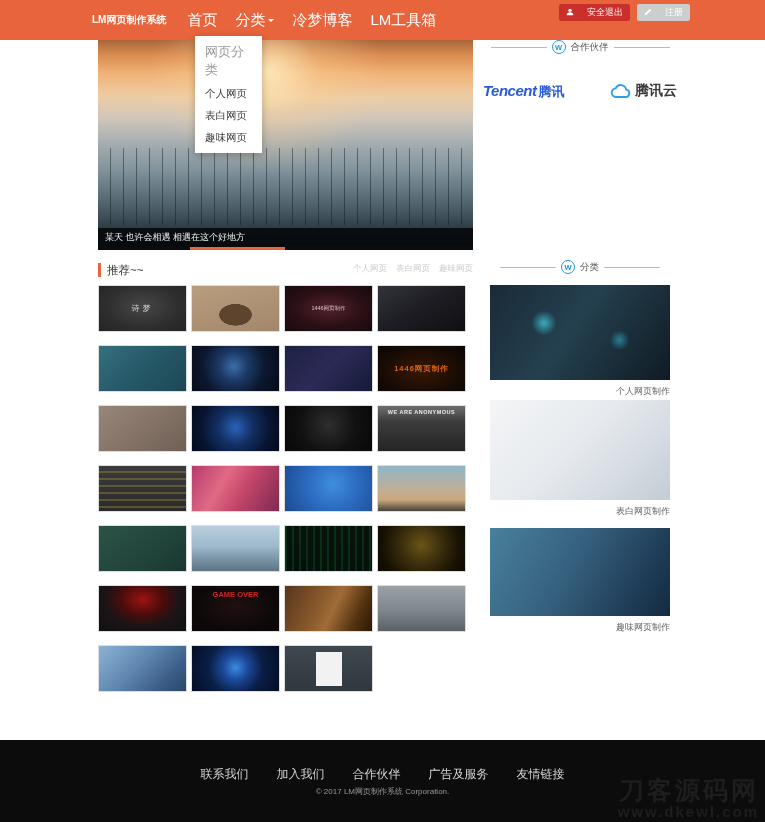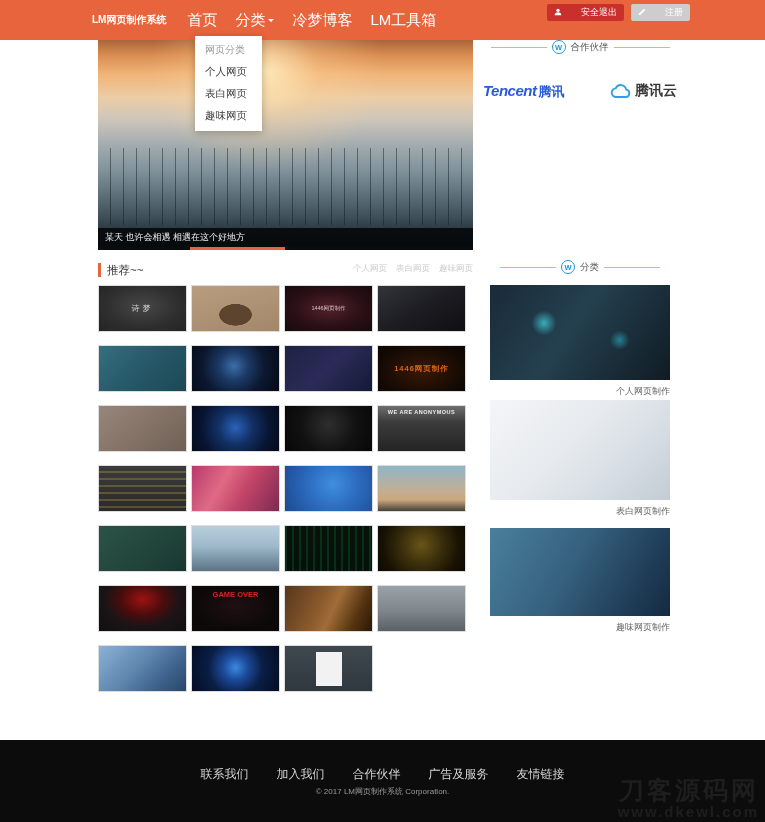--- a/index.html
+++ b/index.html
@@ -6,37 +6,37 @@
   .page{position:relative;width:765px;height:822px;background:#fff;font-family:"Liberation Sans",sans-serif;overflow:hidden;}
 
   
   .navbar{position:absolute;top:0;left:0;width:100%;height:40px;background:#e8643c;display:flex;align-items:center;box-sizing:border-box;padding-left:92px;z-index:30;}
   .brand{color:#fff;font-size:10px;font-weight:bold;margin-right:12px;cursor:pointer;white-space:nowrap;}
   .nav{display:flex;height:100%;}
   .nav-item{position:relative;display:flex;align-items:center;gap:3px;color:#fff;font-size:15px;padding:16px 9px;text-decoration:none;cursor:pointer;white-space:nowrap;}
   .nav-item.active::after{content:"";position:absolute;bottom:0;left:50%;margin-left:-4px;width:0;height:0;border:4px solid transparent;border-bottom-color:#fff;}
   .caret{width:0;height:0;border:3px solid transparent;border-top-color:#fff;margin-top:4px;}
   .nav-buttons{position:absolute;right:75px;top:4px;display:flex;gap:7px;}
-  .btn{display:flex;align-items:center;gap:19px;border:none;border-radius:2px;color:#fff;font-size:9px;padding:3px 7px;font-family:Liberation Serif, serif;cursor:pointer;line-height:1.2;}
+  .btn{display:flex;align-items:center;gap:13px;border:none;border-radius:2px;color:#fff;font-size:9px;padding:3px 7px;font-family:Liberation Serif, serif;cursor:pointer;line-height:1.2;}
   .btn-logout{background:#c9302c;}
   .btn-register{background:#cdcdcd;}
   .btn svg{display:block;}
 
   
   .carousel{position:absolute;top:38px;left:98px;width:375px;height:212px;overflow:hidden;background:
     radial-gradient(ellipse at 45% 16%, rgba(255,236,190,.9) 0%, rgba(255,210,150,.35) 18%, rgba(255,255,255,0) 40%),
     linear-gradient(180deg,#a35f36 0%,#d98c50 8%,#f0b478 17%,#eccda6 28%,#cfc6ba 38%,#a4adb0 50%,#82939c 62%,#5d707a 74%,#3c4d57 85%,#1b2930 95%,#10191f 100%);}
   .reeds{position:absolute;left:0;top:52%;width:100%;height:36%;background:repeating-linear-gradient(90deg,rgba(0,0,0,0) 0 12px,rgba(12,22,28,.45) 12px 13px);}
   .carousel-caption{position:absolute;left:0;bottom:3px;width:100%;height:19px;line-height:19px;background:rgba(6,10,12,.92);color:#f0f0f0;font-size:9px;padding-left:7px;box-sizing:border-box;}
   .carousel-track{position:absolute;left:0;bottom:0;width:100%;height:3px;background:#0a0d0e;}
   .carousel-progress{position:absolute;left:92px;top:0;width:95px;height:3px;background:#e8643c;}
 
   
   .dropdown{position:absolute;top:36px;left:195px;width:67px;background:#fff;box-shadow:0 2px 8px rgba(0,0,0,.25);padding:5px 0 4px;z-index:40;}
-  .dropdown-header{color:#9a9a9a;font-size:10px;padding:2px 10px 4px;}
+  .dropdown-header{color:#9a9a9a;font-size:13px;padding:2px 10px 4px;}
   .dropdown-item{display:block;color:#3a3a3a;font-size:10.5px;padding:4px 10px;text-decoration:none;cursor:pointer;}
 
   
   .side-header{position:absolute;left:483px;width:194px;display:flex;align-items:center;justify-content:center;gap:5px;}
   .side-header .line{flex:0 0 56px;height:1px;background:#edaa8b;}
   .side-header .htext{font-size:9.5px;color:#555;}
   .logo-mark{width:12px;height:12px;border:1px solid #2496d8;border-radius:50%;color:#2496d8;font-size:7.5px;font-weight:bold;display:flex;align-items:center;justify-content:center;}
   #partners-header{top:40px;}
   #cats-header{top:260px;}
 

